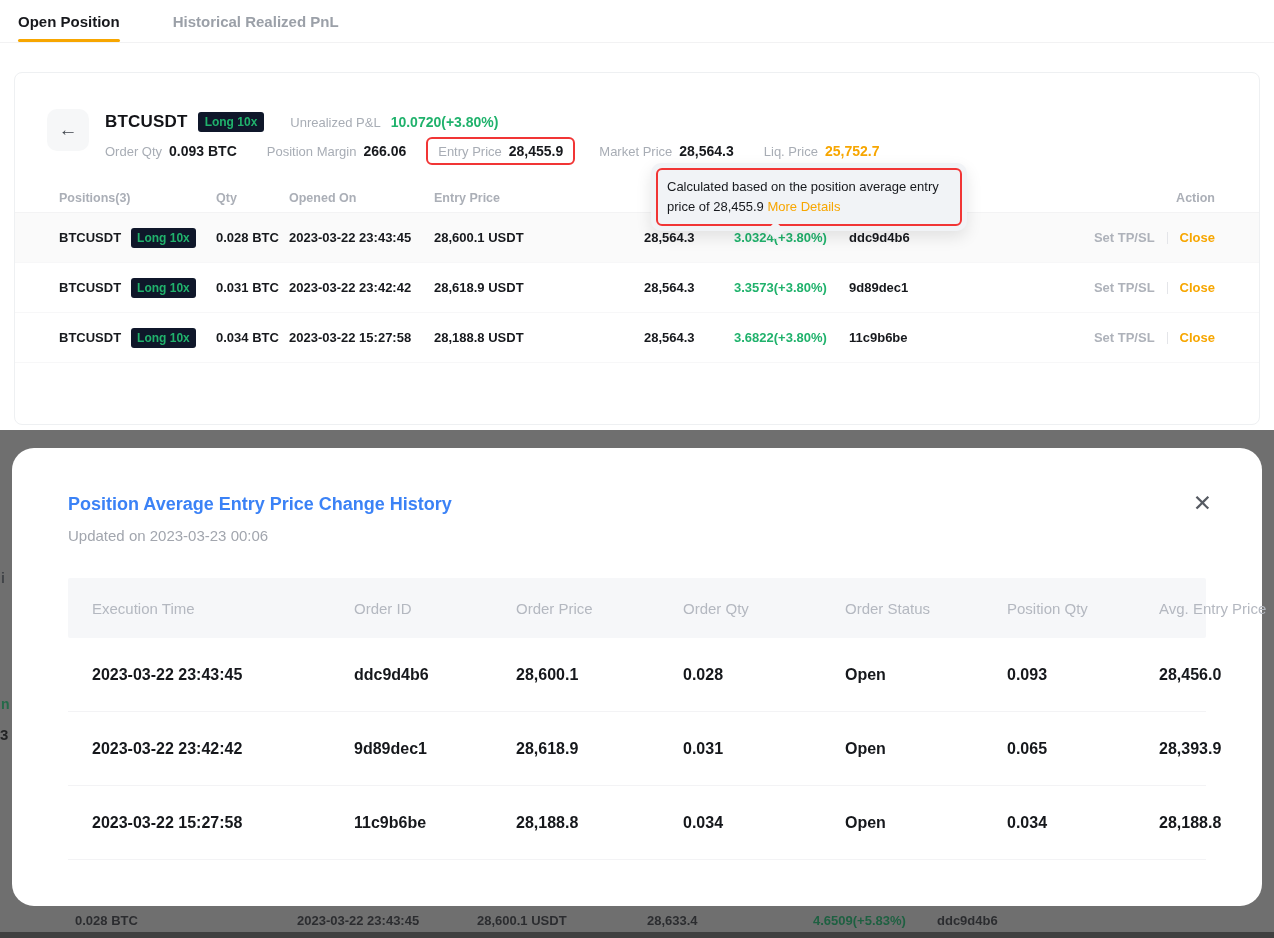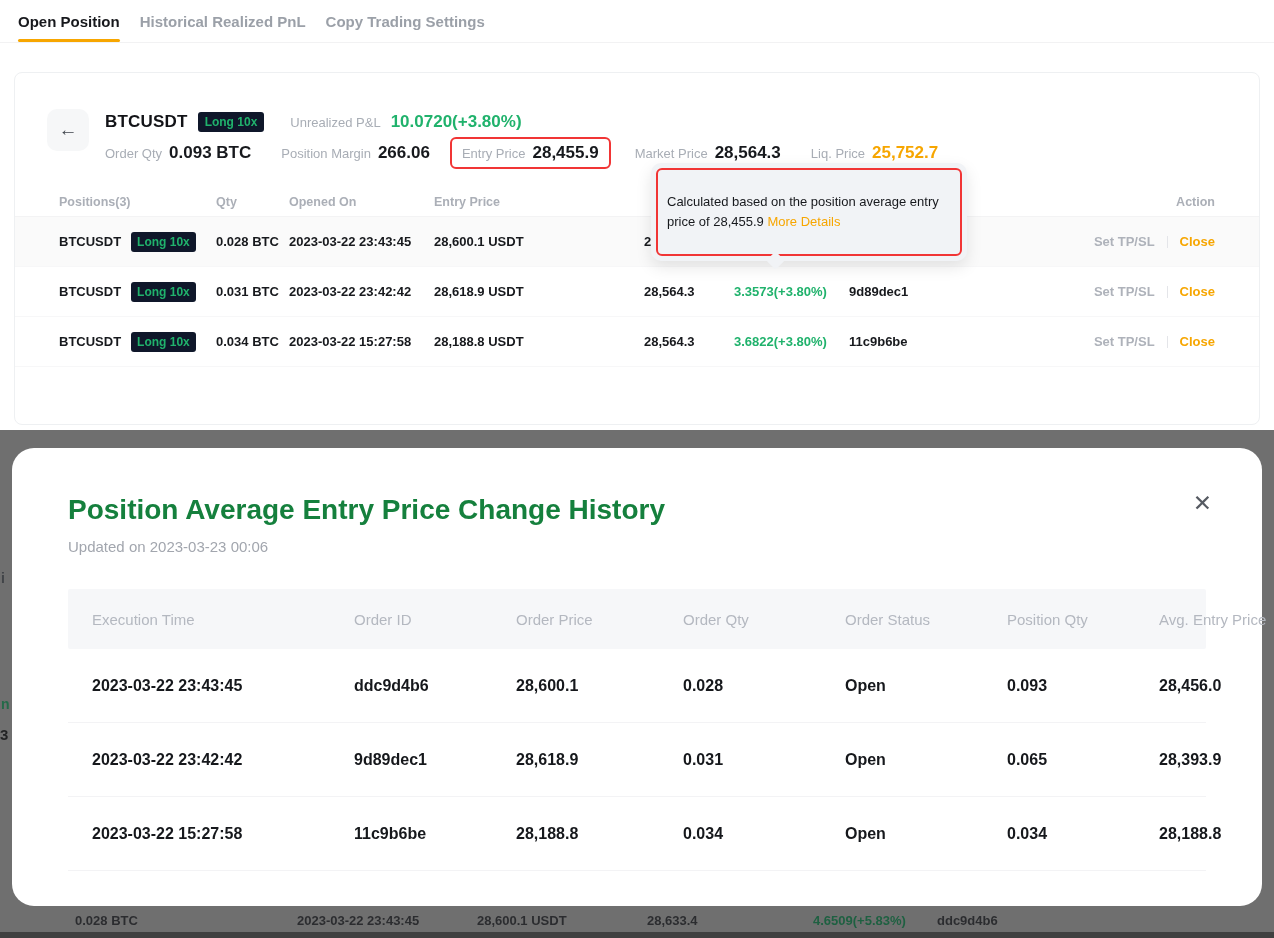--- a/index.html
+++ b/index.html
@@ -4,52 +4,52 @@
 <style>
   :root{
     --orange:#f7a600; --green:#20b26c; --red:#f13535;
     --ink:#17191d; --muted:#a8adb5; --line:#f2f2f4;
   }
   *{box-sizing:border-box; margin:0; padding:0;}
   html,body{width:1274px; height:938px; overflow:hidden; background:#fff;
     font-family:"Liberation Sans", sans-serif; position:relative;}
 
   
-  .tabbar{display:flex; gap:20px; padding-left:18px; height:43px; align-items:center;
+  .tabbar{display:flex; gap:53px; padding-left:18px; height:43px; align-items:center;
     border-bottom:1px solid #f2f2f3;}
   .tab{font-size:15px; font-weight:700; color:#9ba0a8; height:100%;
     display:flex; align-items:center; position:relative; cursor:pointer;}
   .tab.active{color:#17181c;}
   .tab.active::after{content:""; position:absolute; left:0; right:0; bottom:0;
     height:3px; background:var(--orange); border-radius:2px;}
 
   
   .card{margin:29px 14px 0; height:353px; border:1px solid #eef0f2; border-radius:8px;
     background:#fff; position:relative;}
   .card-head{display:flex; padding:36px 32px 0; gap:16px;}
   .back{width:42px; height:42px; border-radius:10px; background:#f6f7f8; border:none;
     color:#3f444b; font-size:19px; display:flex; align-items:center; justify-content:center; cursor:pointer;}
   .hl1{display:flex; align-items:center; gap:10px; height:26px;}
   .sym{font-size:17px; font-weight:800; color:#121317; letter-spacing:.2px;}
   .badge{font-size:12px; font-weight:600; color:var(--green); background:#0f172a;
     padding:3px 7px; border-radius:3px; white-space:nowrap;}
   .badge.sm{font-size:12px; padding:3px 6px;}
   .lbl{font-size:13px; color:var(--muted); white-space:nowrap;}
-  .val{font-size:17px; font-weight:700; color:var(--ink); white-space:nowrap;text-align:center;}
+  .val{font-size:14px; font-weight:700; color:var(--ink); white-space:nowrap;text-align:center;}
   .val.green{color:var(--green);} .val.orange{color:var(--orange);}
   .hl1 .lbl{margin-left:16px; font-weight:400;}
   .hl2{display:flex; align-items:center; margin-top:8px;}
   .pair{display:flex; gap:7px; align-items:center; margin-right:30px;}
   .red-outline{border:2px solid var(--red); border-radius:6px; padding:4px 10px;
     display:flex; gap:7px; align-items:center; margin:-6px 24px -6px -10px;}
 
   
   .tooltip{position:absolute; left:636px; top:90px; width:316px; background:#f1f3f6;
     border-radius:10px; padding:5px; box-shadow:0 6px 16px rgba(0,0,0,.10); z-index:6;}
-  .tooltip-box{border:2px solid var(--red); border-radius:6px; padding:22px 9px;
+  .tooltip-box{border:2px solid var(--red); border-radius:6px; padding:7px 9px;
     font-size:13px; line-height:20px; color:var(--ink);}
   .tooltip-link{color:var(--orange); cursor:pointer;}
   .tooltip-arrow{position:absolute; left:118px; bottom:-6px; width:13px; height:13px;
     background:#f1f3f6; transform:rotate(45deg); border-radius:2px;}
 
   
   .ptable{margin-top:24px;}
   .prow{display:grid; grid-template-columns:157px 73px 145px 210px 90px 115px 160px 1fr;
     align-items:center; padding:0 44px;font-weight:bold;}
   .phead{height:30px; color:#abafb7; font-size:12.5px; border-bottom:1px solid #f3f3f4;}
@@ -74,39 +74,38 @@
   .frag3{left:0; top:296px; color:rgba(15,16,18,.8); font-size:15px;}
   .bstrip span{position:absolute; top:483px; font-size:13px; font-weight:700;
     color:rgba(28,29,33,.82); white-space:nowrap;}
   .bstrip .g{color:rgba(16,94,58,.85);text-align:right;}
   .bs1{left:75px;} .bs2{left:297px;} .bs3{left:477px;}
   .bs4{left:647px;} .bs5{left:813px;} .bs6{left:937px;}
   .bdark{position:absolute; bottom:0; left:0; width:100%; height:6px; background:#404040;}
 
   .modal{position:absolute; left:12px; top:18px; width:1250px; height:458px;
     background:#fff; border-radius:22px; z-index:2;}
-  .mtitle{margin:46px 56px 0; font-size:28px; font-weight:800; color:#15803d;}
+  .mtitle{margin:46px 56px 0; font-size:18px; font-weight:800; color:#3b82f6;}
   .msub{margin:12px 56px 0; font-size:15px; color:#a2a6ae;}
   .mclose{position:absolute; top:44px; right:50px; font-size:23px; color:#565a62;
     cursor:pointer; line-height:1; background:none; border:none;}
   .mtable{margin:34px 56px 0;}
   .mrow{display:grid; grid-template-columns:250px 150px 155px 150px 150px 140px 1fr;
     align-items:center; padding:0 24px; white-space:nowrap;gap:12px;}
   .mhead{height:60px; background:#f6f7f9; color:#b4b8c0; font-size:15px; border-radius:2px;}
   .mr{height:74px; font-size:16px; font-weight:700; color:#16181c;
     border-bottom:1px solid #f3f3f5;}
   .mrow .r{text-align:left;}
 </style>
 </head>
 <body>
 
 <div class="tabbar">
   <div class="tab active">Open Position</div>
   <div class="tab">Historical Realized PnL</div>
-  <div class="tab">Copy Trading Settings</div>
 </div>
 
 <div class="card">
   <div class="card-head">
     <button class="back">
       <span>←</span>
     </button>
     <div>
       <div class="hl1">
         <span class="sym">BTCUSDT</span>

